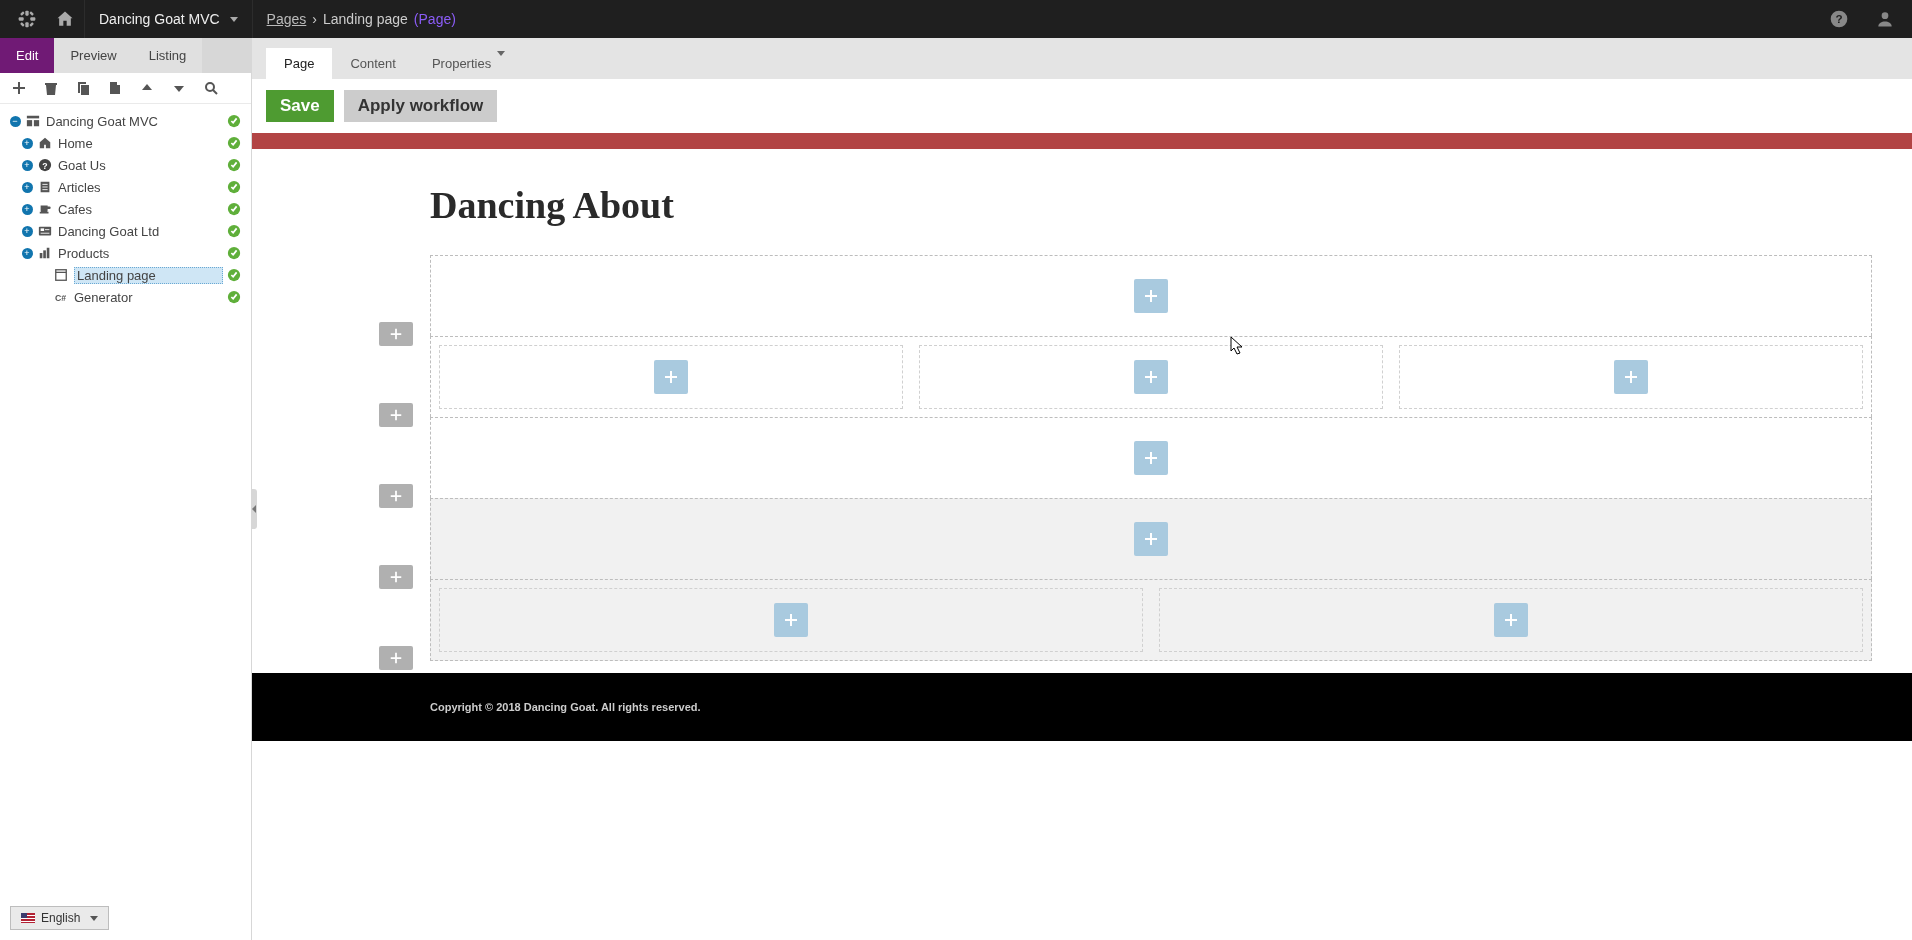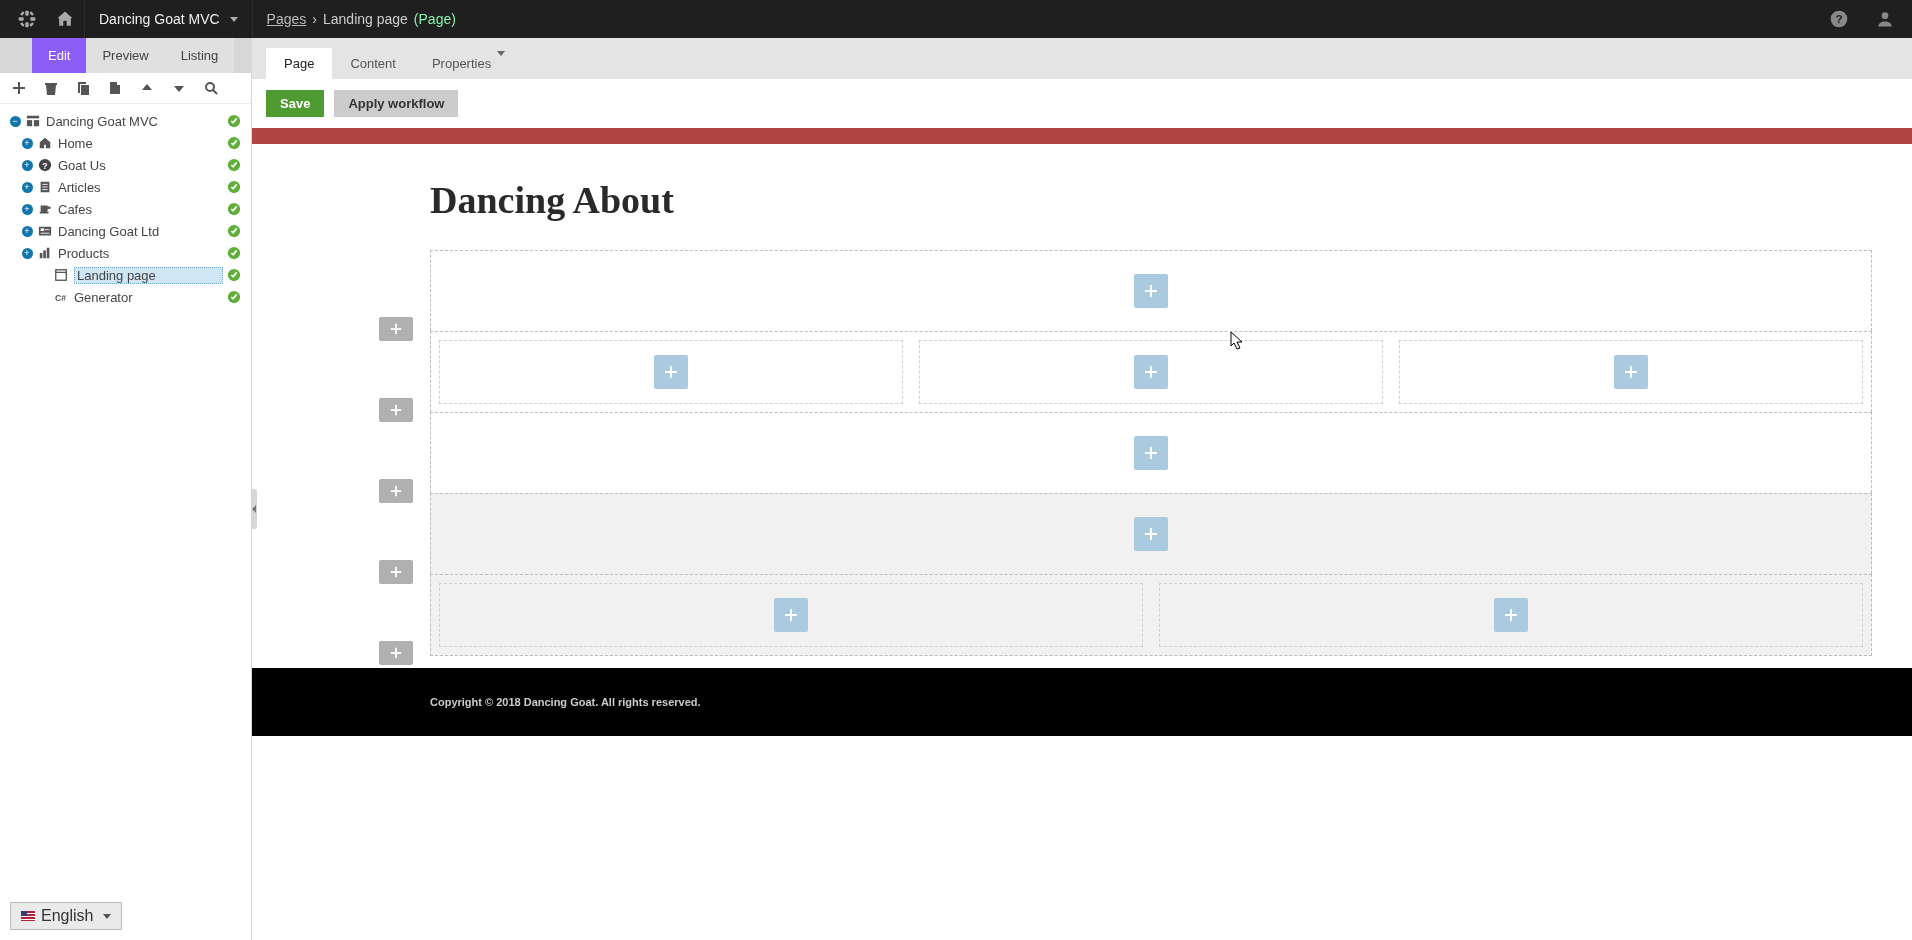--- a/index.html
+++ b/index.html
@@ -6,63 +6,63 @@
 body { font-family: "Segoe UI", Arial, sans-serif; font-size: 13px; color: #333; background: #fff; overflow: hidden; }
 
 
 .topbar { height: 38px; background: #1f1f1f; display: flex; align-items: center; padding: 0 8px; color: #ccc; }
 .topbar-left { display: flex; align-items: center; gap: 0; height: 100%; }
 .topbar-icon { width: 38px; height: 38px; display: flex; align-items: center; justify-content: center; color: #aaa; cursor: pointer; }
 .topbar-site { padding: 0 14px; height: 100%; display: flex; align-items: center; color: #eee; font-size: 14px; border-right: 1px solid rgba(255,255,255,0.06); border-left: 1px solid rgba(255,255,255,0.06); cursor: pointer; gap: 6px; }
 .dropdown-caret { width: 0; height: 0; border-left: 4px solid transparent; border-right: 4px solid transparent; border-top: 5px solid #aaa; margin-left: 4px; }
 .breadcrumbs { padding: 0 14px; color: #ccc; font-size: 14px; display: flex; align-items: center; gap: 6px; }
 .breadcrumbs a { color: #bbb; text-decoration: underline; cursor: pointer; }
-.breadcrumbs .dim { color: #86efac; }
+.breadcrumbs .dim { color: #8b5cf6; }
 .topbar-right { margin-left: auto; display: flex; align-items: center; gap: 8px; }
 
 
 .app-body { display: flex; height: calc(100vh - 38px); }
 
 
 .sidebar { width: 252px; background: #fff; border-right: 1px solid #d7d7d7; display: flex; flex-direction: column; position: relative; }
 .mode-tabs { display: flex; background: #d7d7d7; }
 .mode-tab { flex: 0 0 auto; padding: 10px 16px; font-size: 13px; color: #444; cursor: pointer; background: #e0e0e0; }
-.mode-tab.active { background: #8b5cf6; color: #fff; margin-left: 32px; }
+.mode-tab.active { background: #701a75; color: #fff; }
 .mode-tabs .filler { flex: 1; background: #d7d7d7; }
 
 .tree-toolbar { display: flex; align-items: center; padding: 6px 10px; gap: 14px; color: #555; border-bottom: 1px solid #eaeaea; }
 .tree-toolbar span { cursor: pointer; width: 18px; height: 18px; display: inline-flex; align-items: center; justify-content: center; }
 
 .tree { flex: 1; overflow: auto; padding: 6px 4px 6px 2px; }
 .tree-node { display: flex; align-items: center; height: 22px; padding: 0 6px; font-size: 13px; color: #444; cursor: pointer; position: relative; }
 .tree-expand { width: 14px; height: 14px; display: inline-flex; align-items: center; justify-content: center; margin-right: 2px; }
 .expand-circle { width: 11px; height: 11px; border-radius: 50%; background: #1175ae; color: #fff; font-size: 9px; line-height: 11px; text-align: center; }
 .tree-icon { width: 18px; display: inline-flex; align-items: center; justify-content: center; margin-right: 4px; color: #555; }
 .tree-label { flex: 1; white-space: nowrap; }
 .tree-label.selected { background: #cfe6f5; border: 1px dotted #6aa9d4; padding: 0 2px; }
 .tree-status { width: 14px; height: 14px; margin-left: 4px; color: #5faf3a; }
 .indent-1 { padding-left: 18px; }
 .indent-2 { padding-left: 34px; }
 
 .sidebar-splitter { position: absolute; right: -6px; top: 50%; width: 6px; height: 40px; background: #d7d7d7; border-radius: 0 3px 3px 0; z-index: 5; cursor: ew-resize; display: flex; align-items: center; justify-content: center; }
 .splitter-tri-left { width: 0; height: 0; border-top: 4px solid transparent; border-bottom: 4px solid transparent; border-right: 4px solid #777; }
 
-.lang-selector { position: absolute; left: 10px; bottom: 10px; background: #eaeaea; border: 1px solid #bdbdbd; padding: 4px 10px; display: flex; align-items: center; gap: 6px; font-size: 16px; cursor: pointer; }
+.lang-selector { position: absolute; left: 10px; bottom: 10px; background: #eaeaea; border: 1px solid #bdbdbd; padding: 4px 10px; display: flex; align-items: center; gap: 6px; font-size: 12px; cursor: pointer; }
 .flag { width: 14px; height: 10px; background: linear-gradient(to bottom, #b22234 0 15%, #fff 15% 30%, #b22234 30% 45%, #fff 45% 60%, #b22234 60% 75%, #fff 75% 90%, #b22234 90% 100%); position: relative; }
 .flag::before { content: ""; position: absolute; top: 0; left: 0; width: 6px; height: 5px; background: #3c3b6e; }
 
 
 .content { flex: 1; display: flex; flex-direction: column; background: #7f1d1d; overflow: hidden; }
 .content-tabs { display: flex; background: #e4e4e4; padding-left: 14px; padding-top: 10px; gap: 0; }
 .content-tab { padding: 8px 18px; font-size: 13px; color: #555; cursor: pointer; }
 .content-tab.active { background: #fff; color: #222; }
 .content-tab .dropdown-caret { border-top-color: #666; margin-left: 6px; }
 
 .content-actions { background: #fff; padding: 11px 14px; display: flex; gap: 10px; align-items: center; }
-.btn { padding: 6px 14px; font-size: 13px; border: none; cursor: pointer; font-weight: 600; }
+.btn { padding: 6px 14px; font-size: 17px; border: none; cursor: pointer; font-weight: 600; }
 .btn-save { background: #4e9b31; color: #fff; }
 .btn-secondary { background: #ccc; color: #333; }
 
 .page-canvas { flex: 1; background: #fff; overflow: auto; position: relative; }
 .page-redbar { height: 16px; background: #b24444; }
 .page-inner { padding: 24px 40px 0 40px; }
 .page-title { font-family: Georgia, "Times New Roman", serif; font-size: 38px; font-weight: 700; color: #2a2a2a; margin: 10px 0 28px 138px; }
 
 .sections-container { margin-left: 138px; position: relative; }
 

